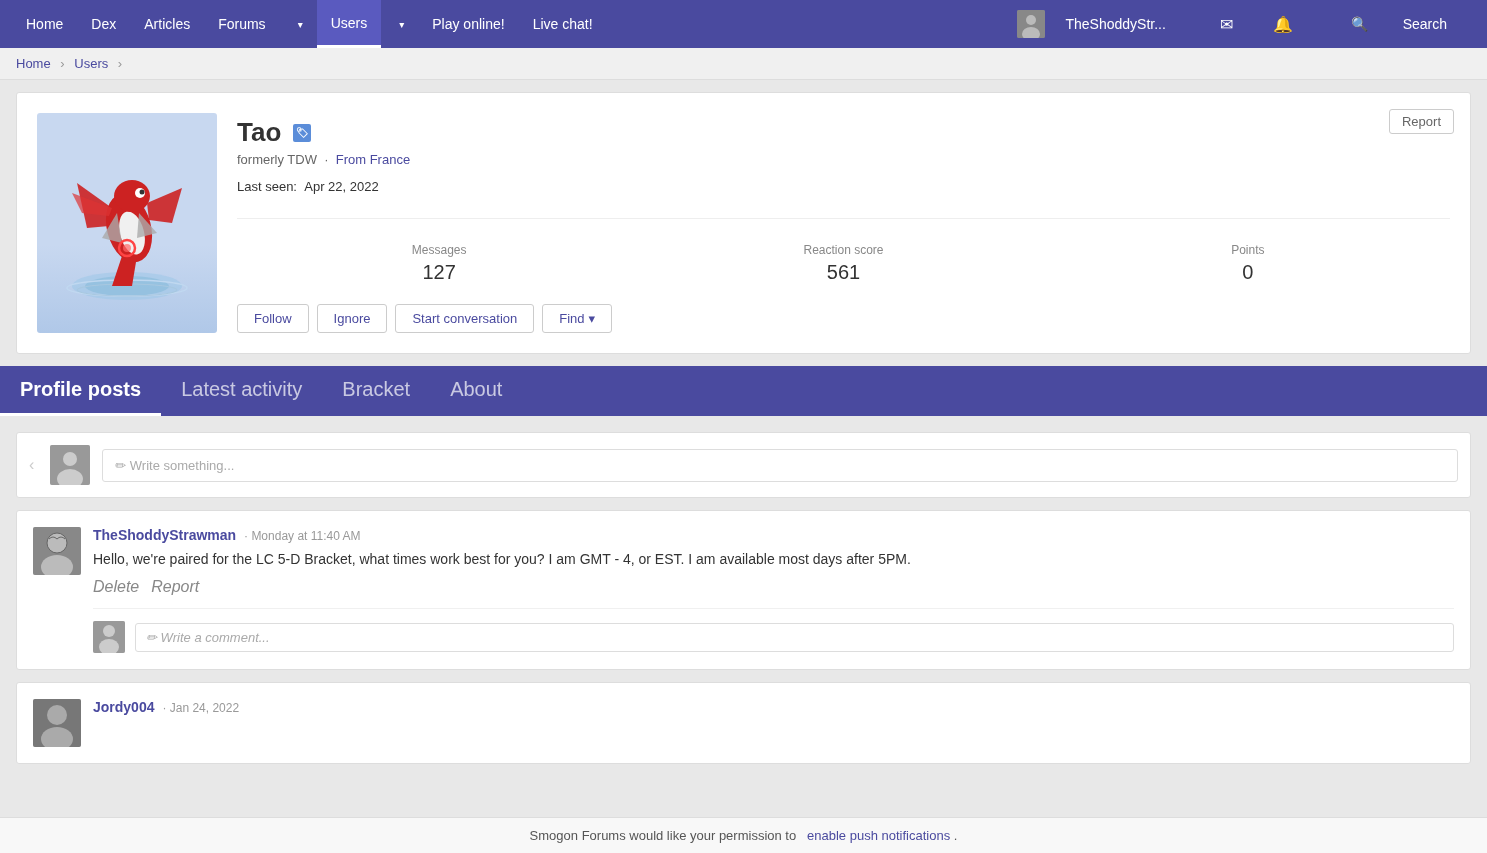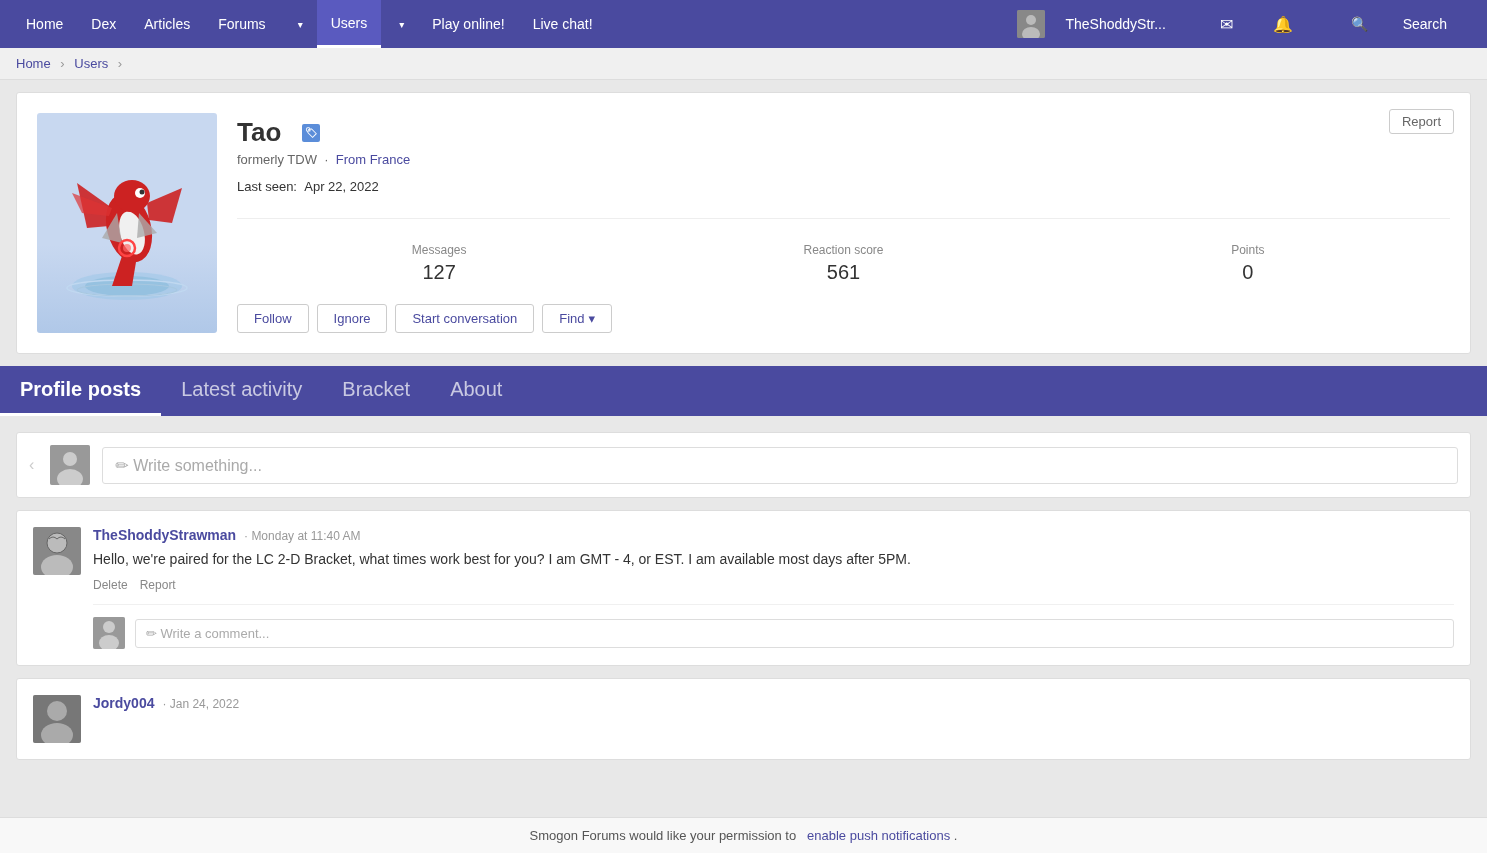--- a/index.html
+++ b/index.html
@@ -119,21 +119,21 @@
     .profile-info {
       flex: 1;
       padding-top: 4px;
     }
     .profile-username {
       font-size: 26px;
       font-weight: bold;
       color: #333;
       display: flex;
       align-items: center;
-      gap: 21px;
+      gap: 12px;
     }
     .user-badge {
       width: 18px;
       height: 18px;
       background: #5b8dd9;
       border-radius: 2px;
       display: inline-flex;
       align-items: center;
       justify-content: center;
       font-size: 10px;
@@ -252,21 +252,21 @@
       display: flex;
       align-items: center;
       justify-content: center;
     }
     .write-input {
       flex: 1;
       border: 1px solid #ddd;
       border-radius: 3px;
       padding: 8px 12px;
       color: #aaa;
-      font-size: 16px;
+      font-size: 13px;
       cursor: text;
       background: #fff;
     }
     .write-arrow {
       color: #ccc;
       font-size: 16px;
       cursor: pointer;
       margin-right: 4px;
     }
 
@@ -312,33 +312,35 @@
       color: #333;
       line-height: 1.5;
     }
     .post-actions {
       margin-top: 8px;
       display: flex;
       gap: 12px;
     }
     .post-action-link {
       color: #888;
-      font-size: 12px;
+      font-size: 16px;
       cursor: pointer;
       text-decoration: none;
+      font-style: italic;
     }
 
     
     .comment-box {
       display: flex;
       align-items: center;
       gap: 10px;
       margin-top: 12px;
       padding-top: 12px;
       border-top: 1px solid #f0f0f0;
+      font-style: italic;
     }
     .comment-avatar {
       width: 32px;
       height: 32px;
       background: #ccc;
       border-radius: 2px;
       flex-shrink: 0;
       overflow: hidden;
     }
     .comment-input {
@@ -547,21 +549,21 @@
           <path d="M16 12 Q20 8 24 12 Q28 8 32 12" stroke="#666" stroke-width="1" fill="none"></path>
         </svg>
       </div>
       <div class="post-content">
         <div>
           <a class="post-author">TheShoddyStrawman</a>
           <span class="post-time">
             · <span>Monday at 11:40 AM</span>
           </span>
         </div>
-        <div class="post-text">Hello, we're paired for the LC 2-D Bracket, what times work best for you? I am GMT - 4, or EST. I am available most days after 5PM.</div>
+        <div class="post-text">Hello, we're paired for the LC 5-D Bracket, what times work best for you? I am GMT - 4, or EST. I am available most days after 5PM.</div>
         <div class="post-actions">
           <a class="post-action-link">Delete</a>
           <a class="post-action-link">Report</a>
         </div>
 
         <div class="comment-box">
           <div class="comment-avatar">
             <svg width="32" height="32">
               <rect width="32" height="32" fill="#999"></rect>
               <circle cx="16" cy="10" r="6" fill="#ccc"></circle>

